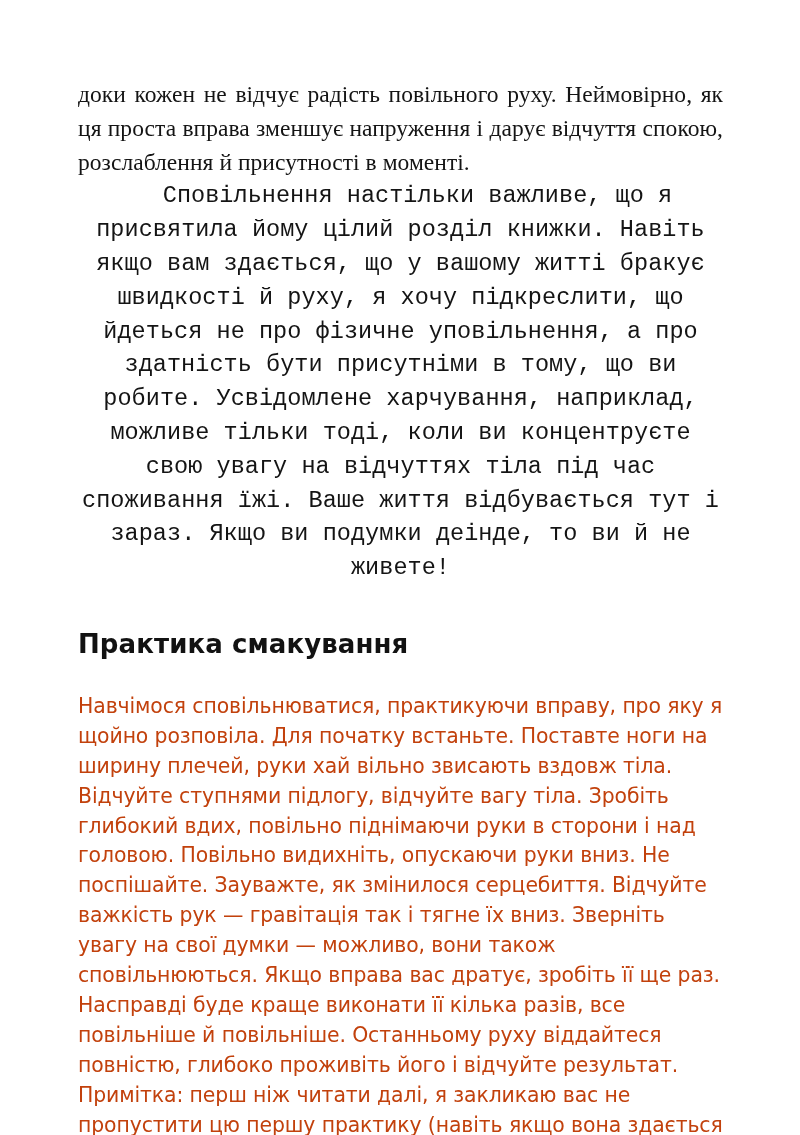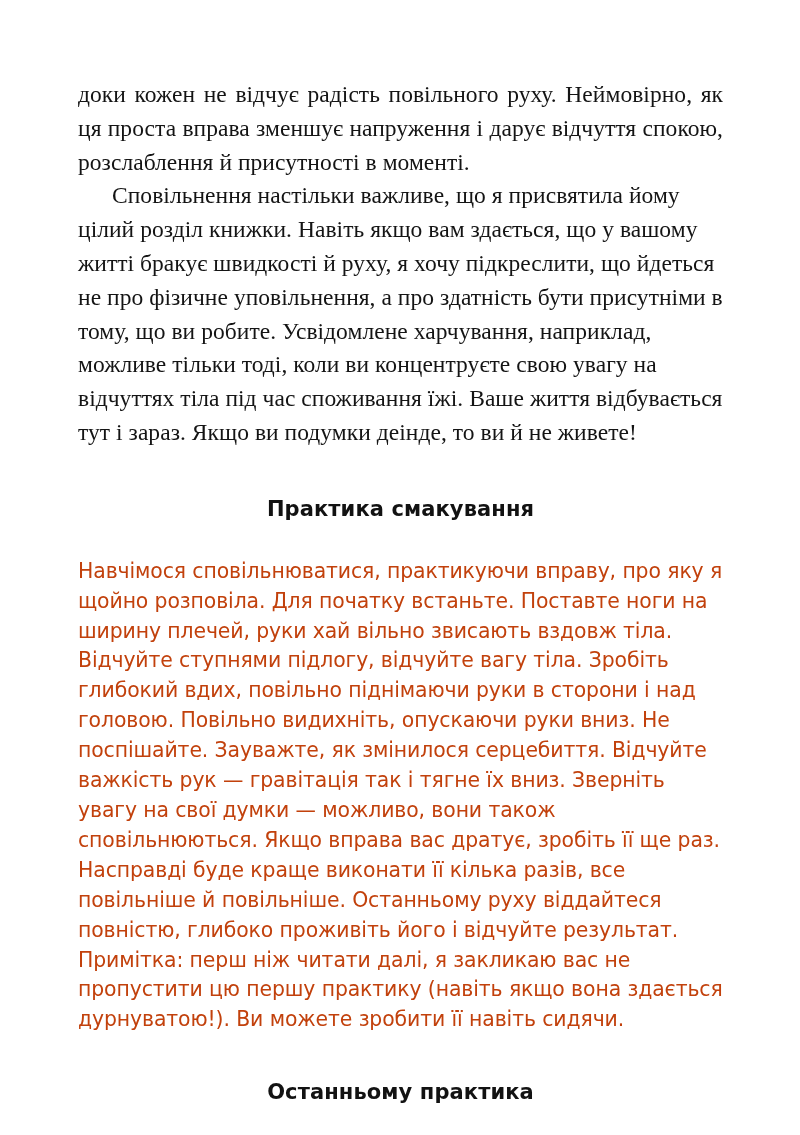--- a/index.html
+++ b/index.html
@@ -46,30 +46,30 @@
   }
   .serif-block p {
     margin: 0;
     padding: 0;
     text-align: justify;
   }
   .serif-block p.indent {
     text-indent: 34px;
   }
   .serif-block p:last-child {
-    text-align: left;
+    text-align: center;
+    font-family: Liberation Mono, monospace;
   }
 
   
   .section-heading {
     font-family: "DejaVu Sans", "Liberation Sans", sans-serif;
     font-weight: bold;
-    font-size: 21px;
+    font-size: 26px;
     line-height: 26px;
-    text-align: center;
     color: #121212;
     letter-spacing: 0.1px;
   }
   .heading-practice-taste {
     margin-top: 46px;
     margin-bottom: 0;
   }
   .heading-deep-practice {
     margin-top: 44px;
     margin-bottom: 0;

